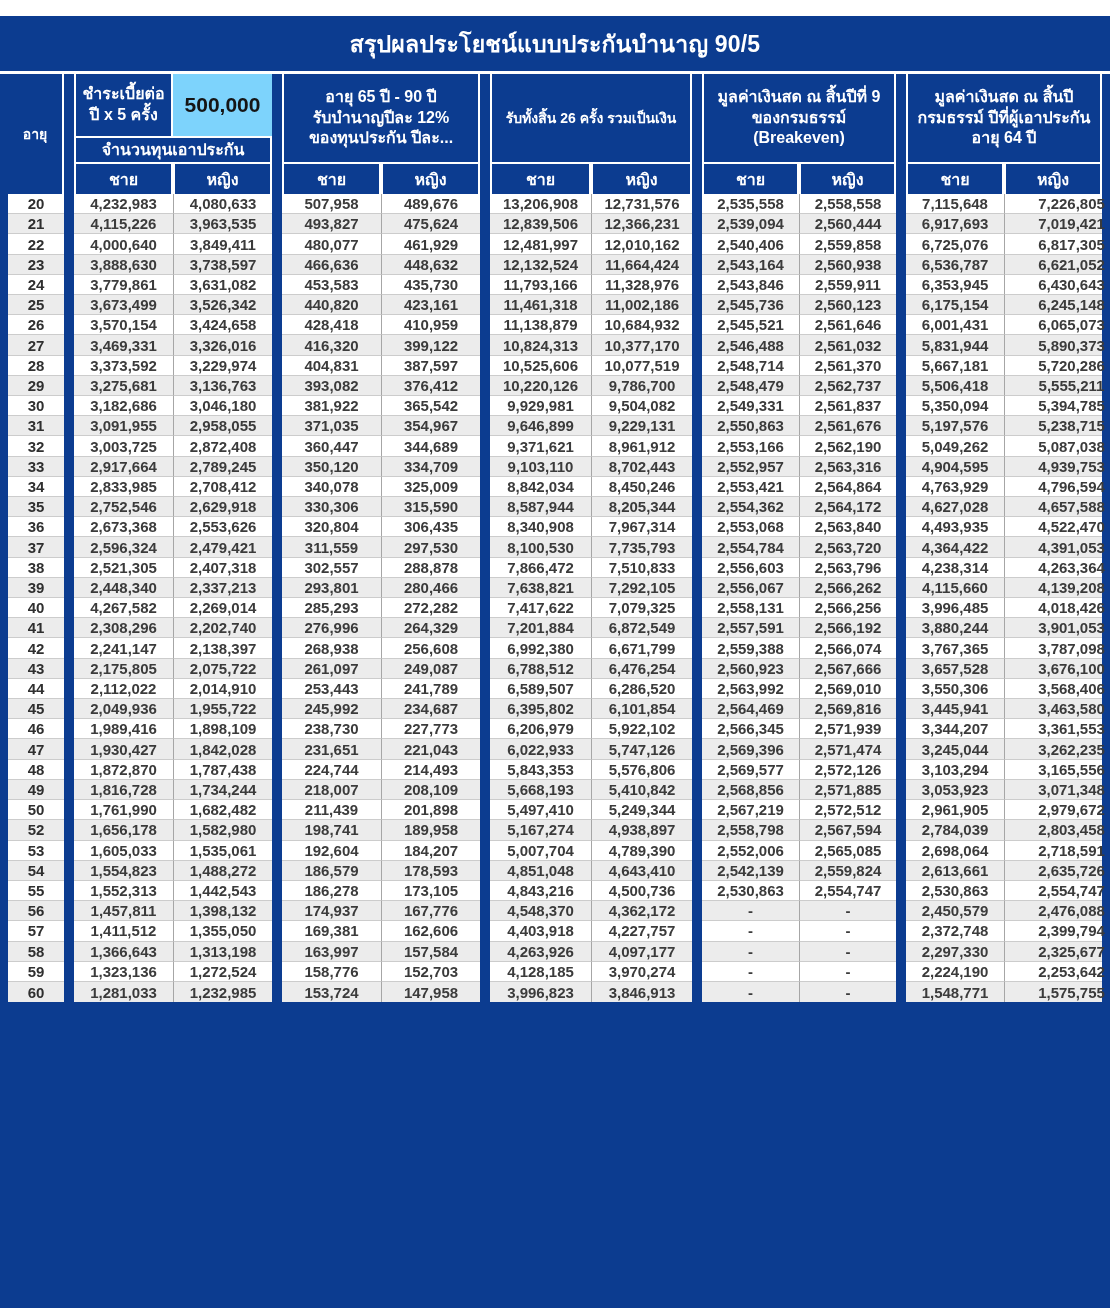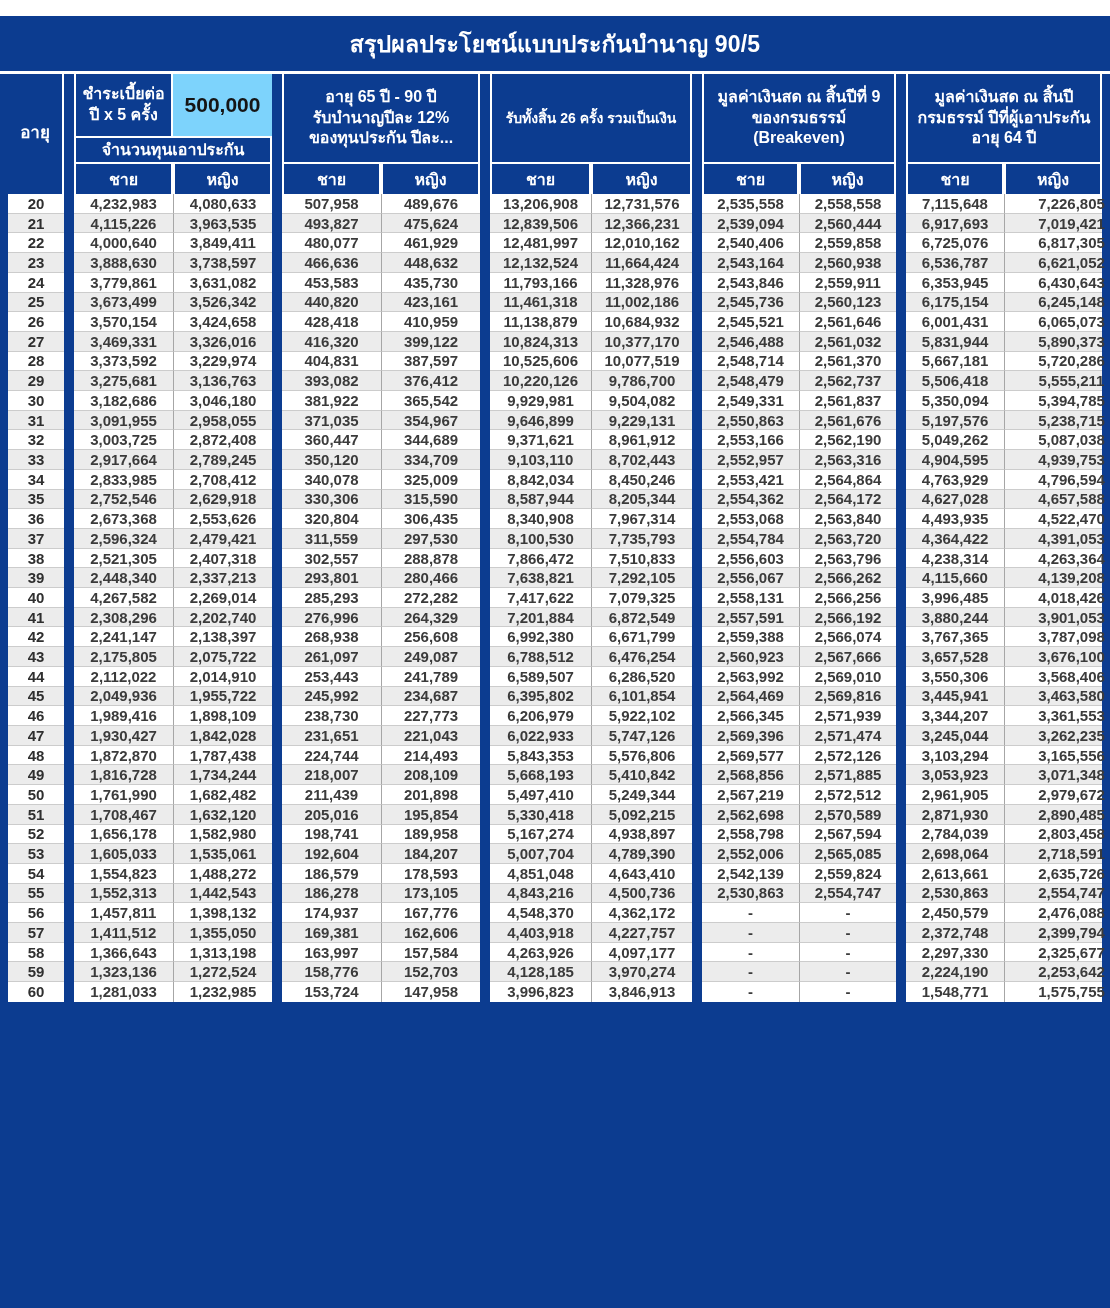--- a/index.html
+++ b/index.html
@@ -21,21 +21,21 @@
   .rule{height:3px;background:#fff;width:100%;}
 
   
   .header{margin:0 8px;height:120px;display:grid;
           grid-template-columns:var(--cols);
           grid-template-rows:62px 28px 30px;
           color:#fff;font-weight:700;}
   .hcell{display:flex;flex-direction:column;align-items:center;justify-content:center;
          text-align:left;font-size:16px;line-height:1.3;
          border-left:2px solid #fff;border-right:2px solid #fff;}
-  .h-age{grid-area:1/1/4/2;font-size:17px;border-left:none;font-family:Liberation Mono, monospace;}
+  .h-age{grid-area:1/1/4/2;font-size:14px;border-left:none;}
   .h-premium{grid-area:1/3/2/4;font-size:16px;}
   .h-amount{grid-area:1/4/2/5;background:#7dd3fc;color:#151515;font-size:21px;
             display:flex;align-items:center;justify-content:center;font-weight:700;}
   .h-suminsured{grid-area:2/3/3/5;border-top:2px solid #fff;border-bottom:2px solid #fff;}
   .h-g3{grid-area:1/6/3/8;border-bottom:2px solid #fff;}
   .h-g4{grid-area:1/9/3/11;border-bottom:2px solid #fff;font-size:14px;}
   .h-g5{grid-area:1/12/3/14;border-bottom:2px solid #fff;}
   .h-g6{grid-area:1/15/3/17;border-bottom:2px solid #fff;}
   .h-gender{grid-row:3;display:flex;align-items:center;justify-content:center;
             font-size:16px;border-left:2px solid #fff;border-right:2px solid #fff;}
@@ -515,33 +515,20 @@
     <div>211,439</div>
     <div>201,898</div>
     <div>5,497,410</div>
     <div>5,249,344</div>
     <div>2,567,219</div>
     <div>2,572,512</div>
     <div>2,961,905</div>
     <div>2,979,672</div>
   </div>
       <div class="row">
-    <div>51</div>
-    <div>1,708,467</div>
-    <div>1,632,120</div>
-    <div>205,016</div>
-    <div>195,854</div>
-    <div>5,330,418</div>
-    <div>5,092,215</div>
-    <div>2,562,698</div>
-    <div>2,570,589</div>
-    <div>2,871,930</div>
-    <div>2,890,485</div>
-  </div>
-      <div class="row">
     <div>52</div>
     <div>1,656,178</div>
     <div>1,582,980</div>
     <div>198,741</div>
     <div>189,958</div>
     <div>5,167,274</div>
     <div>4,938,897</div>
     <div>2,558,798</div>
     <div>2,567,594</div>
     <div>2,784,039</div>

